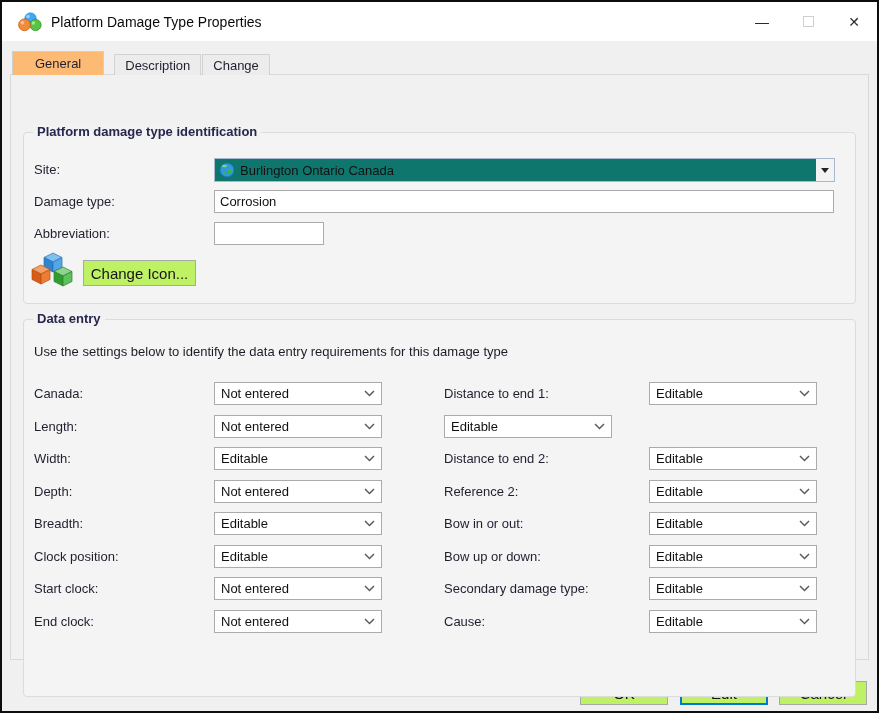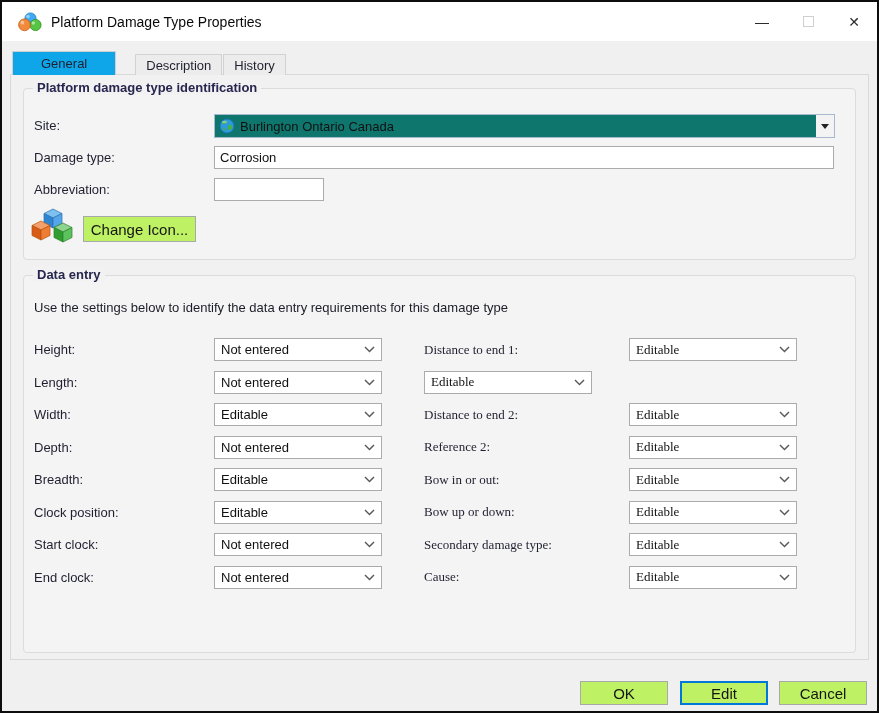--- a/index.html
+++ b/index.html
@@ -12,27 +12,27 @@
   .titlebar { height:39px; background:#ffffff; display:flex; align-items:center; padding-left:16px; }
   .app-icon { width:24px; height:20px; flex:0 0 auto; }
   .title-text { font-size:14px; color:#0a0a0a; margin-left:9px; }
   .win-controls { margin-left:auto; display:flex; height:100%; }
   .win-btn { width:46px; height:100%; display:flex; align-items:center; justify-content:center; font-size:14px; color:#2b2b2b; }
   .max-box { width:11px; height:11px; border:1px solid #cfcfcf; }
 
   
   .tabstrip { position:absolute; top:49px; left:10px; display:flex; align-items:flex-end; z-index:3; }
   .tab { font-size:13px; color:#1f1f30; border:1px solid #d2d2d2; border-bottom:none; background:#ececec; padding:3px 10px 3px 10px; height:21px; }
-  .tab.active { background:#0ea5e9; height:24px; padding:4px 28px; margin-right:18px; position:relative; z-index:4; border-color:#cfcfcf; }
+  .tab.active { background:#fdba74; height:24px; padding:4px 22px; margin-right:9px; position:relative; z-index:4; border-color:#cfcfcf; }
   .tab + .tab { margin-left:1px; }
 
   
   .tabpage { position:absolute; left:8px; right:8px; top:72px; bottom:51px; background:#f1f1f1; border:1px solid #d9d9d9; z-index:2; }
 
-  .groupbox { position:absolute; left:12px; right:12px; border:1px solid #dcdcdc; border-radius:4px; background:#f4f4f4; }
+  .groupbox { position:absolute; left:12px; right:12px; border:1px solid #dcdcdc; border-radius:4px; background:#f4f4f4;margin-top:44px; }
   .gb-title { position:absolute; top:-9px; left:9px; background:#f2f2f2; padding:0 4px; font-size:13px; font-weight:bold; color:#26264f; }
   .gb-ident { top:13px; height:172px; }
   .gb-data  { top:200px; height:378px; }
 
   .field-label { position:absolute; font-size:13px; color:#1f1f30; }
 
   .textbox { position:absolute; height:23px; background:#ffffff; border:1px solid #ababab; font-size:13px; color:#111; padding:0 5px; display:flex; align-items:center; }
 
   
   .combobox { position:absolute; left:190px; top:25px; right:20px; height:24px; background:#0f766e; border:1px solid #a9b9cd; display:flex; align-items:center; padding-left:4px; }
@@ -41,21 +41,21 @@
   .tri-down { width:0; height:0; border-left:4px solid transparent; border-right:4px solid transparent; border-top:5px solid #222; }
 
   .cubes { position:absolute; left:6px; top:118px; }
   .btn { background:#bef264; border:1px solid #a8a8a8; font-size:15px; color:#151515; display:flex; align-items:center; justify-content:center; font-family:"Liberation Sans", sans-serif; }
   .change-icon-btn { position:absolute; left:59px; top:127px; width:113px; height:26px; }
 
   .gb-desc { position:absolute; left:10px; top:24px; font-size:13px; color:#1c1c28; }
 
   .de-col { position:absolute; top:62px; display:flex; flex-direction:column; gap:9.5px; }
   .de-col-left { left:10px; }
-  .de-col-right { left:400px;font-family:Liberation Serif, serif; }
+  .de-col-right { left:420px; }
   .de-row { display:flex; align-items:center; height:23px; }
   .de-label { font-size:13px; color:#1f1f30; }
   .de-col-left .de-label { width:180px; }
   .de-col-right .de-label { width:205px; }
   .dropdown { width:168px; height:23px; background:#fff; border:1px solid #ababab; display:flex; align-items:center; padding:4px 6px; }
   .dd-value { font-size:13px; color:#111; }
   .dd-chevron { margin-left:auto; display:flex; }
 
   
   .footer-btn { position:absolute; width:88px; height:24px; top:679px; }
@@ -87,21 +87,21 @@
         </div>
       <div class="win-btn">
           <span>✕</span>
         </div>
     </div>
   </div>
 
   <div class="tabstrip">
     <div class="tab active">General</div>
     <div class="tab">Description</div>
-    <div class="tab">History</div>
+    <div class="tab">Change</div>
   </div>
 
   <div class="tabpage">
 
     <div class="groupbox gb-ident">
       <span class="gb-title">Platform damage type identification</span>
 
       <span class="field-label" style="left:10px; top:29px;">Site:</span>
       <div class="combobox">
         <svg width="16" height="16" viewBox="0 0 16 16">
@@ -148,21 +148,21 @@
         </g>
       </svg>
       <div class="btn change-icon-btn">Change Icon...</div>
     </div>
 
     <div class="groupbox gb-data">
       <span class="gb-title">Data entry</span>
       <span class="gb-desc">Use the settings below to identify the data entry  requirements for this damage type</span>
       <div class="de-col de-col-left" id="left-col">
           <div class="de-row">
-            <span class="de-label">Height:</span>
+            <span class="de-label">Canada:</span>
             <div class="dropdown">
               <span class="dd-value">Not entered</span>
               <span class="dd-chevron">
                 <svg width="11" height="7" viewBox="0 0 11 7">
                   <polyline points="1,1 5.5,5.6 10,1" fill="none" stroke="#5a5a5a" stroke-width="1.4"></polyline>
                 </svg>
               </span>
             </div>
           </div>
           <div class="de-row">

